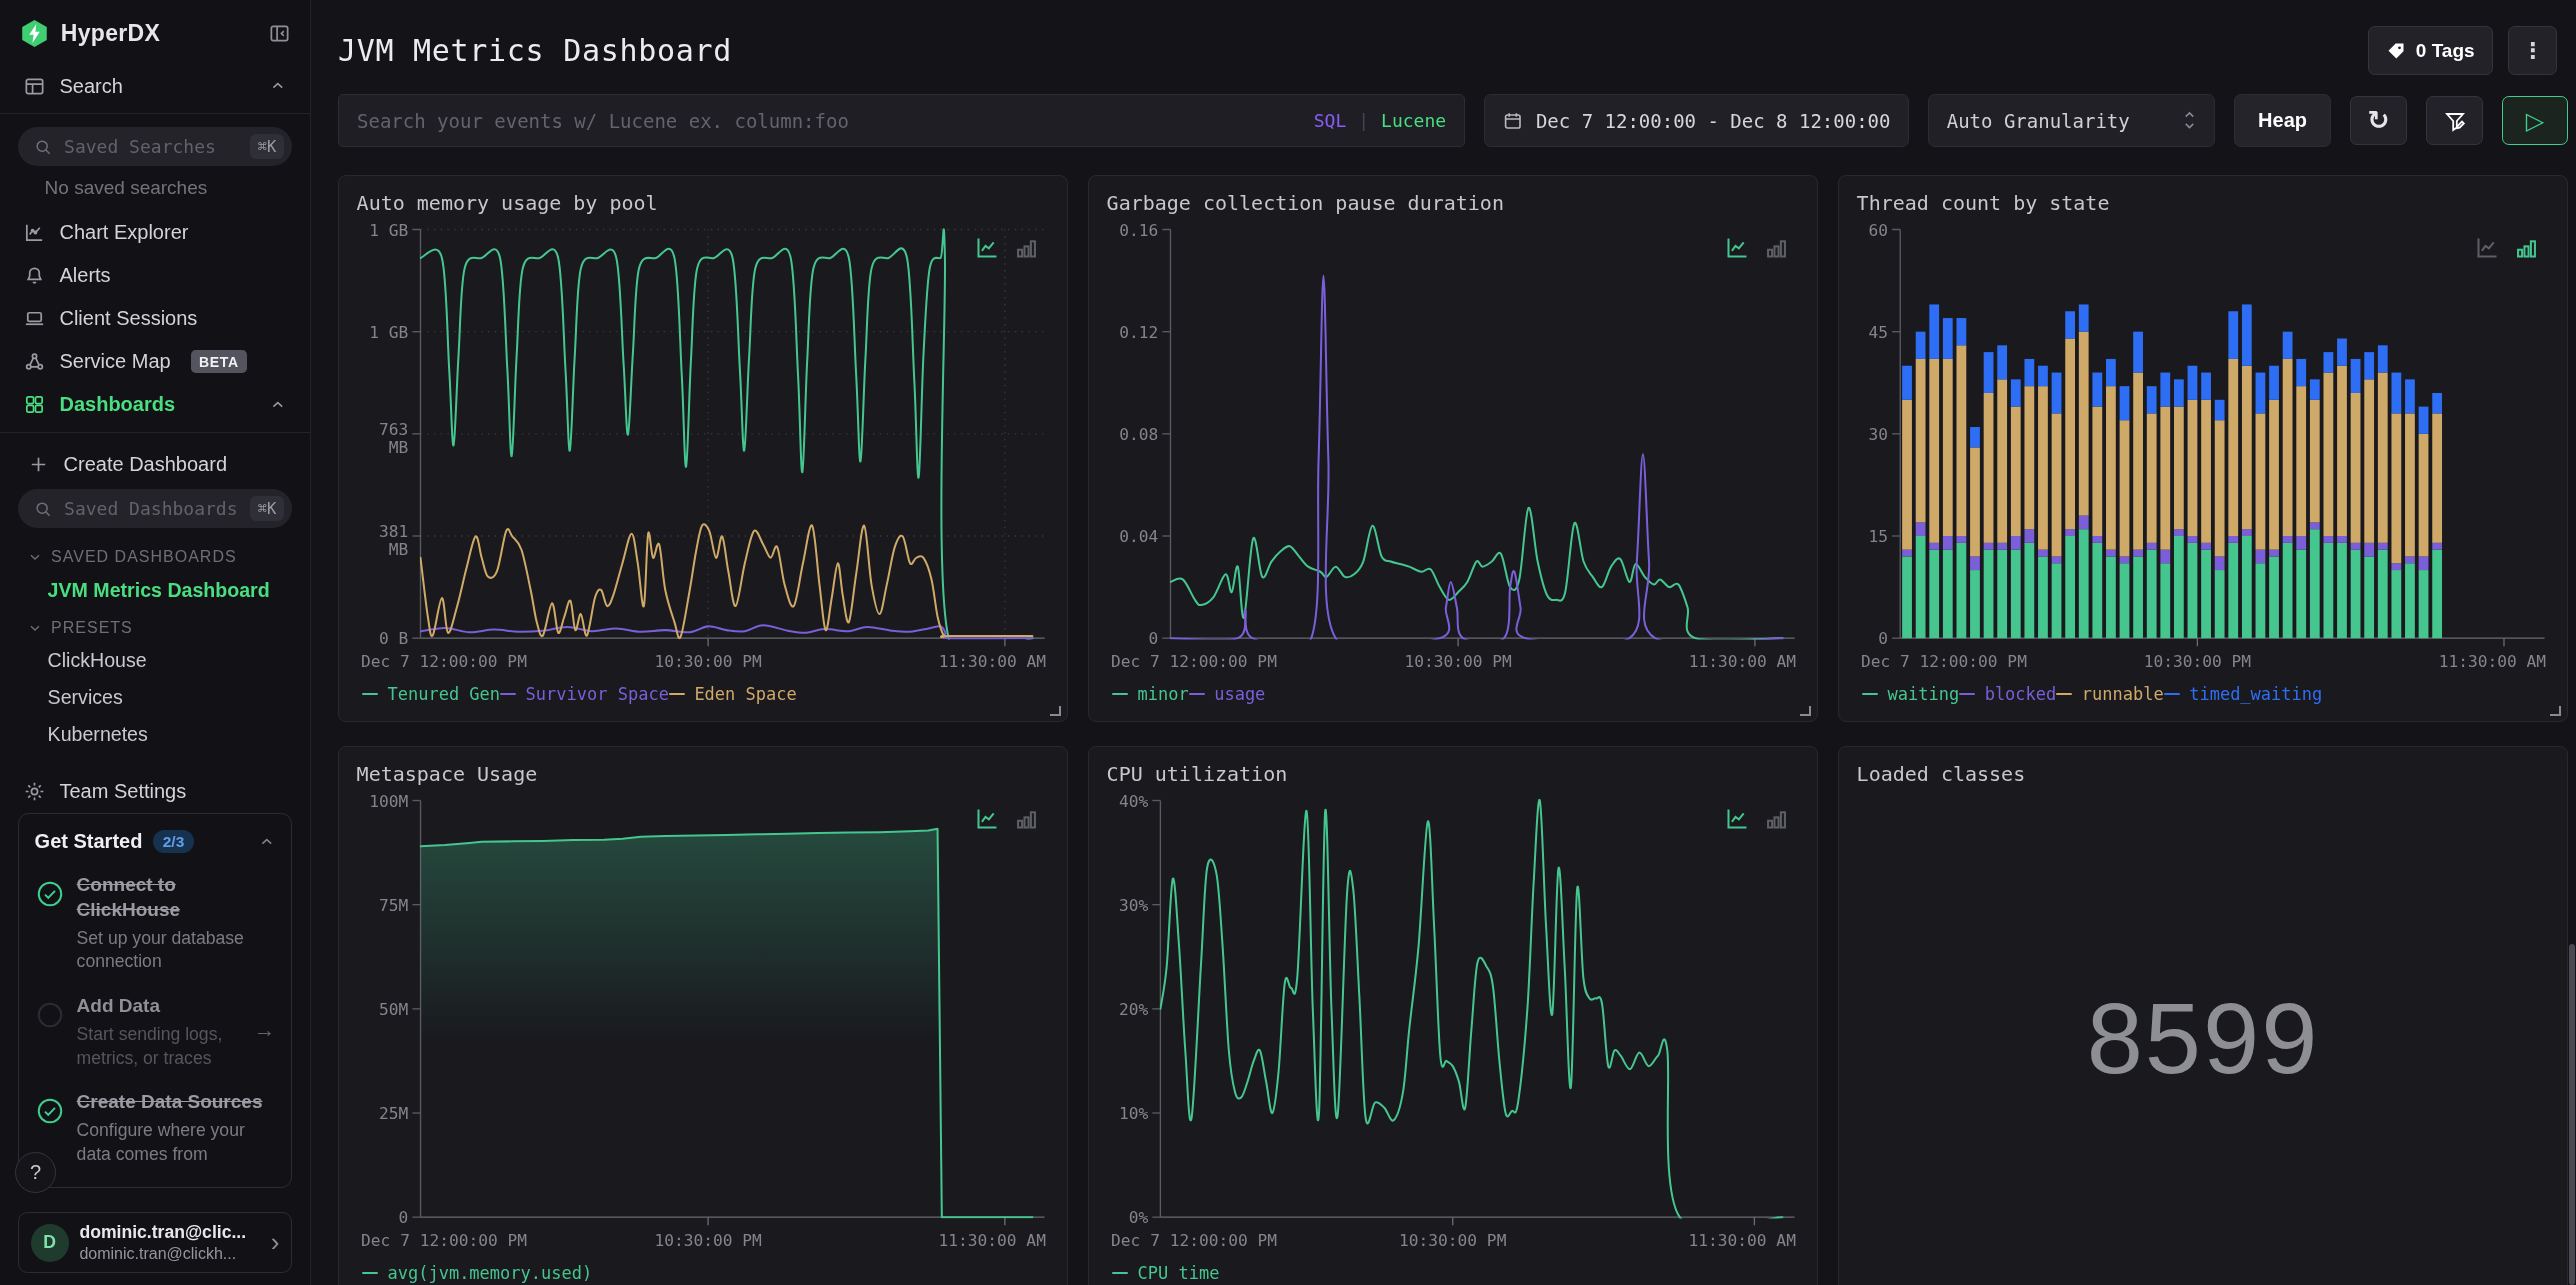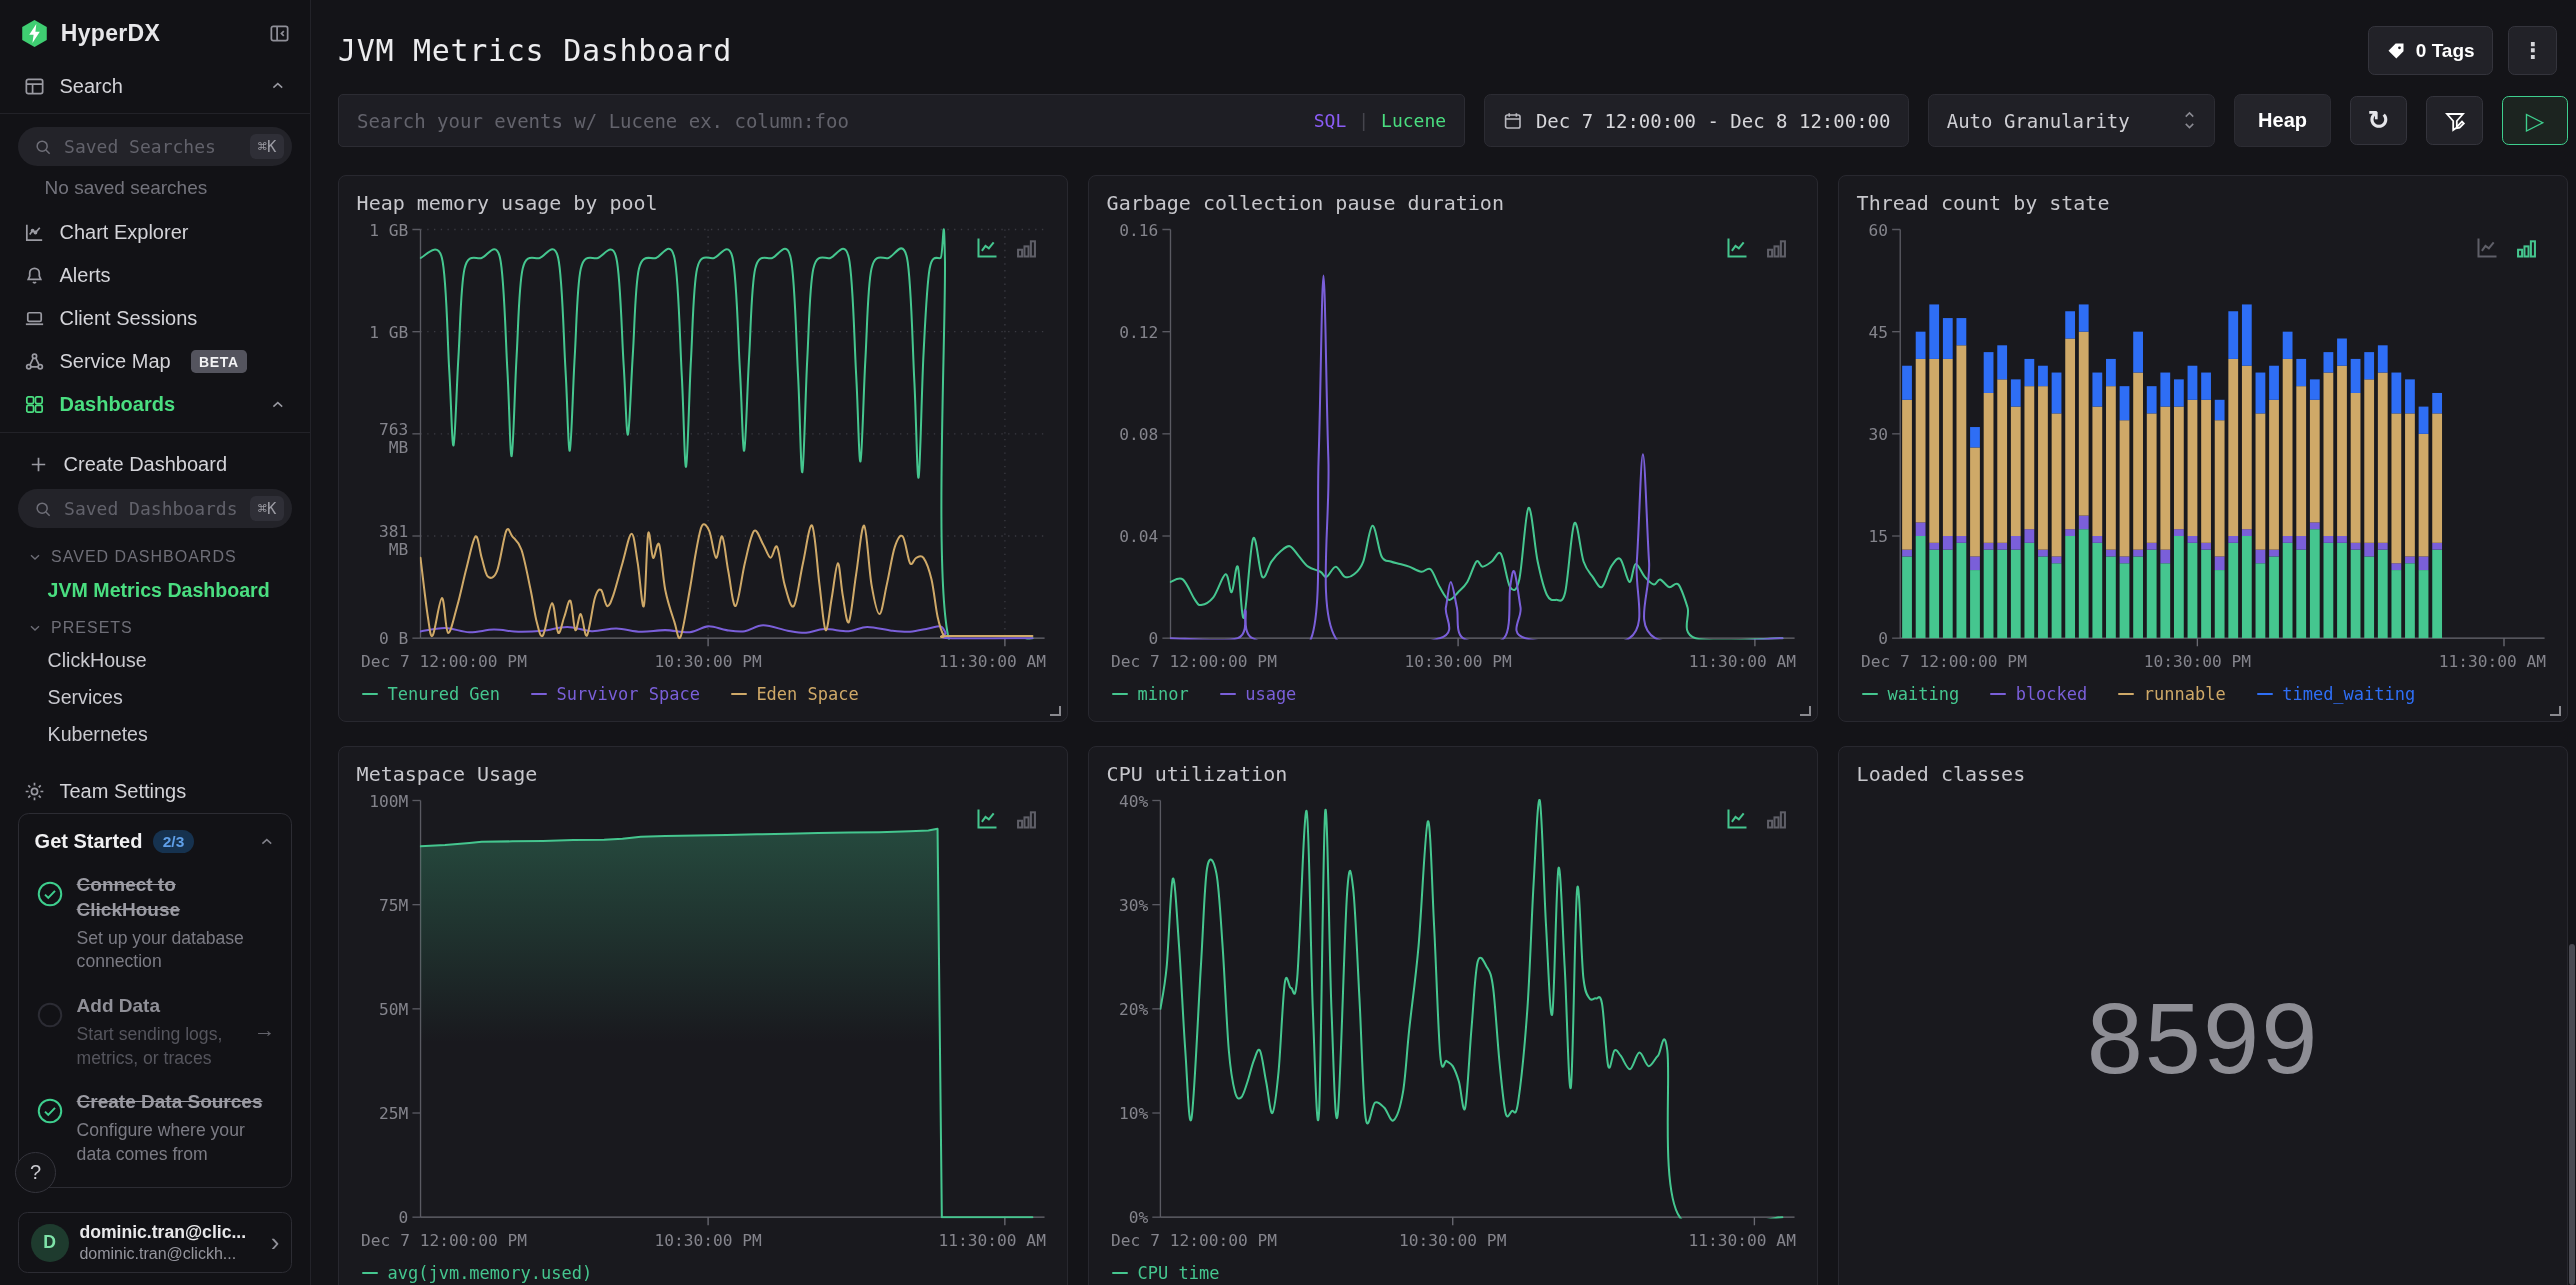--- a/index.html
+++ b/index.html
@@ -81,21 +81,21 @@
 
   
   .grid{display:grid;grid-template-columns:730px 730px 1fr;grid-template-rows:547px 555px;gap:24px 20px;margin-top:28px}
   .panel{background:#19191e;border:0.7px solid #28282f;border-radius:8px;padding:15px 17.6px 9.5px;display:flex;flex-direction:column;position:relative;overflow:hidden;box-sizing:border-box}
   .panel h3{margin:0;font-family:"DejaVu Sans Mono",monospace;font-weight:normal;font-size:20px;color:#c7c7cc}
   .chart-wrap{flex:1;position:relative;min-height:0;margin-top:1.4px}
   .view-icons{position:absolute;top:17.6px;right:9.5px;display:flex;gap:12px;z-index:2;align-items:flex-end}
   .vicon{color:#5f5f68;display:inline-flex}
   .vicon svg{width:27px;height:27px}
   .vicon.active{color:#45c68f}
-  .legend{height:36px;display:flex;align-items:center;gap:31px;padding-left:5.4px;font-family:"DejaVu Sans Mono",monospace;font-size:17px}
+  .legend{height:36px;display:flex;align-items:center;padding-left:5.4px;font-family:"DejaVu Sans Mono",monospace;font-size:17px}
   .legend .item{display:flex;align-items:center;gap:9.5px}
   .legend .dash{width:16px;height:2px;border-radius:1.4px;display:inline-block}
   .rh{position:absolute;right:6px;bottom:4.7px;width:8.8px;height:8.8px;border-right:2px solid #8a8a90;border-bottom:2px solid #8a8a90}
   .num-wrap{flex:1;display:flex;align-items:center;justify-content:center}
   .big-num{font-size:101px;color:#8e8e95;letter-spacing:2px}
 
   
   .vscroll{position:fixed;right:0.7px;top:0;bottom:0;width:6px;z-index:9}
   .vthumb{position:absolute;right:0;top:73.5%;height:26.5%;width:6px;border-radius:3.4px;background:#4a4a52}
 </style>
@@ -379,21 +379,21 @@
               <path d="M14.8 16.8 19 12.6l1.8 1.8-4.2 4.2-2.3.5.5-2.3Z"></path>
             </svg>
         </span>
       </span>
       <span class="btn sq play">▷</span>
     </div>
 
     <section class="grid">
 
       <article class="panel">
-        <h3>Heap memory usage by pool</h3>
+        <h3>Auto memory usage by pool</h3>
         <div class="chart-wrap">
           <span class="view-icons">
             <span class="vicon active">
                 <svg viewBox="0 0 24 24" fill="none" stroke="currentColor" stroke-width="1.8">
                   <path d="M4 4v16h16"></path>
                   <path d="M7 15l3.2-4.4 3 2.2 4.3-5.3"></path>
                 </svg>
               </span>
             <span class="vicon">
                 <svg viewBox="0 0 24 24" fill="none" stroke="currentColor" stroke-width="1.8">

